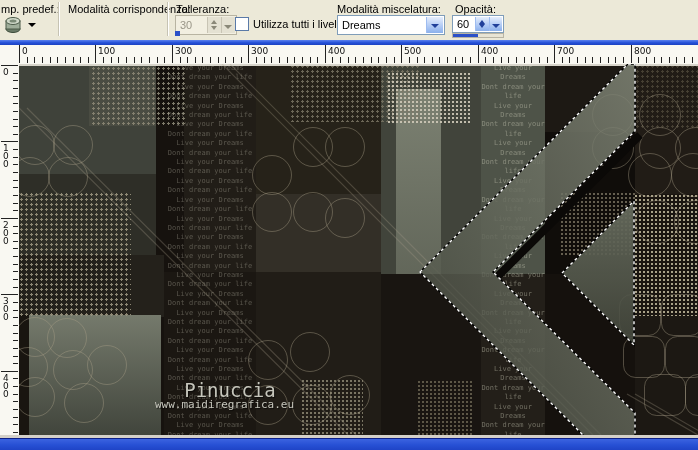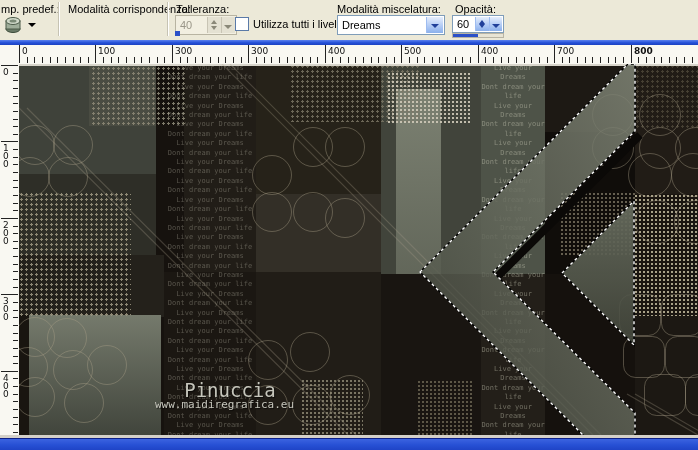--- a/index.html
+++ b/index.html
@@ -63,21 +63,21 @@
       </svg>
     </div>
     <div class="presetcaret" style="left:28px;top:23px;"></div>
     <div class="sep" style="left:58px;"></div>
 
     <div class="lbl" style="left:68px;top:3px;">Modalità corrispondenza:</div>
     <div class="sep" style="left:167px;"></div>
 
     <div class="lbl" style="left:176px;top:3px;">Tolleranza:</div>
     <div class="spinbox disabled" style="left:175px;top:15px;width:62px;">
-      <span class="val">40</span>
+      <span class="val">30</span>
       <span class="spincol grey" style="right:15px;">
           <span class="tri-up"></span>
           <span class="tri-dn"></span>
         </span>
       <span class="spincol grey" style="right:1px;width:13px;">
           <span class="chev" style="top:8px;left:2px;"></span>
         </span>
     </div>
     <div class="abs" style="left:175px;top:31px;width:5px;height:5px;background:#2b50c8;"></div>
 
@@ -193,21 +193,21 @@
       <div class="tick" style="left: 535px; top: 0px; width: 1px; height: 18px;"></div>
       <div class="tick" style="left: 543px; top: 12px; width: 1px; height: 6px;"></div>
       <div class="tick" style="left: 550px; top: 12px; width: 1px; height: 6px;"></div>
       <div class="tick" style="left: 558px; top: 12px; width: 1px; height: 6px;"></div>
       <div class="tick" style="left: 566px; top: 12px; width: 1px; height: 6px;"></div>
       <div class="tick" style="left: 573px; top: 12px; width: 1px; height: 6px;"></div>
       <div class="tick" style="left: 581px; top: 12px; width: 1px; height: 6px;"></div>
       <div class="tick" style="left: 589px; top: 12px; width: 1px; height: 6px;"></div>
       <div class="tick" style="left: 596px; top: 12px; width: 1px; height: 6px;"></div>
       <div class="tick" style="left: 604px; top: 12px; width: 1px; height: 6px;"></div>
-      <div class="rlabel" style="left: 615px; top: 1px; font-weight: bold;">800</div>
+      <div class="rlabel" style="left: 615px; top: 1px;">800</div>
       <div class="tick" style="left: 612px; top: 0px; width: 1px; height: 18px;"></div>
       <div class="tick" style="left: 619px; top: 12px; width: 1px; height: 6px;"></div>
       <div class="tick" style="left: 627px; top: 12px; width: 1px; height: 6px;"></div>
       <div class="tick" style="left: 635px; top: 12px; width: 1px; height: 6px;"></div>
       <div class="tick" style="left: 642px; top: 12px; width: 1px; height: 6px;"></div>
       <div class="tick" style="left: 650px; top: 12px; width: 1px; height: 6px;"></div>
       <div class="tick" style="left: 657px; top: 12px; width: 1px; height: 6px;"></div>
       <div class="tick" style="left: 665px; top: 12px; width: 1px; height: 6px;"></div>
       <div class="tick" style="left: 673px; top: 12px; width: 1px; height: 6px;"></div>
     </div>

